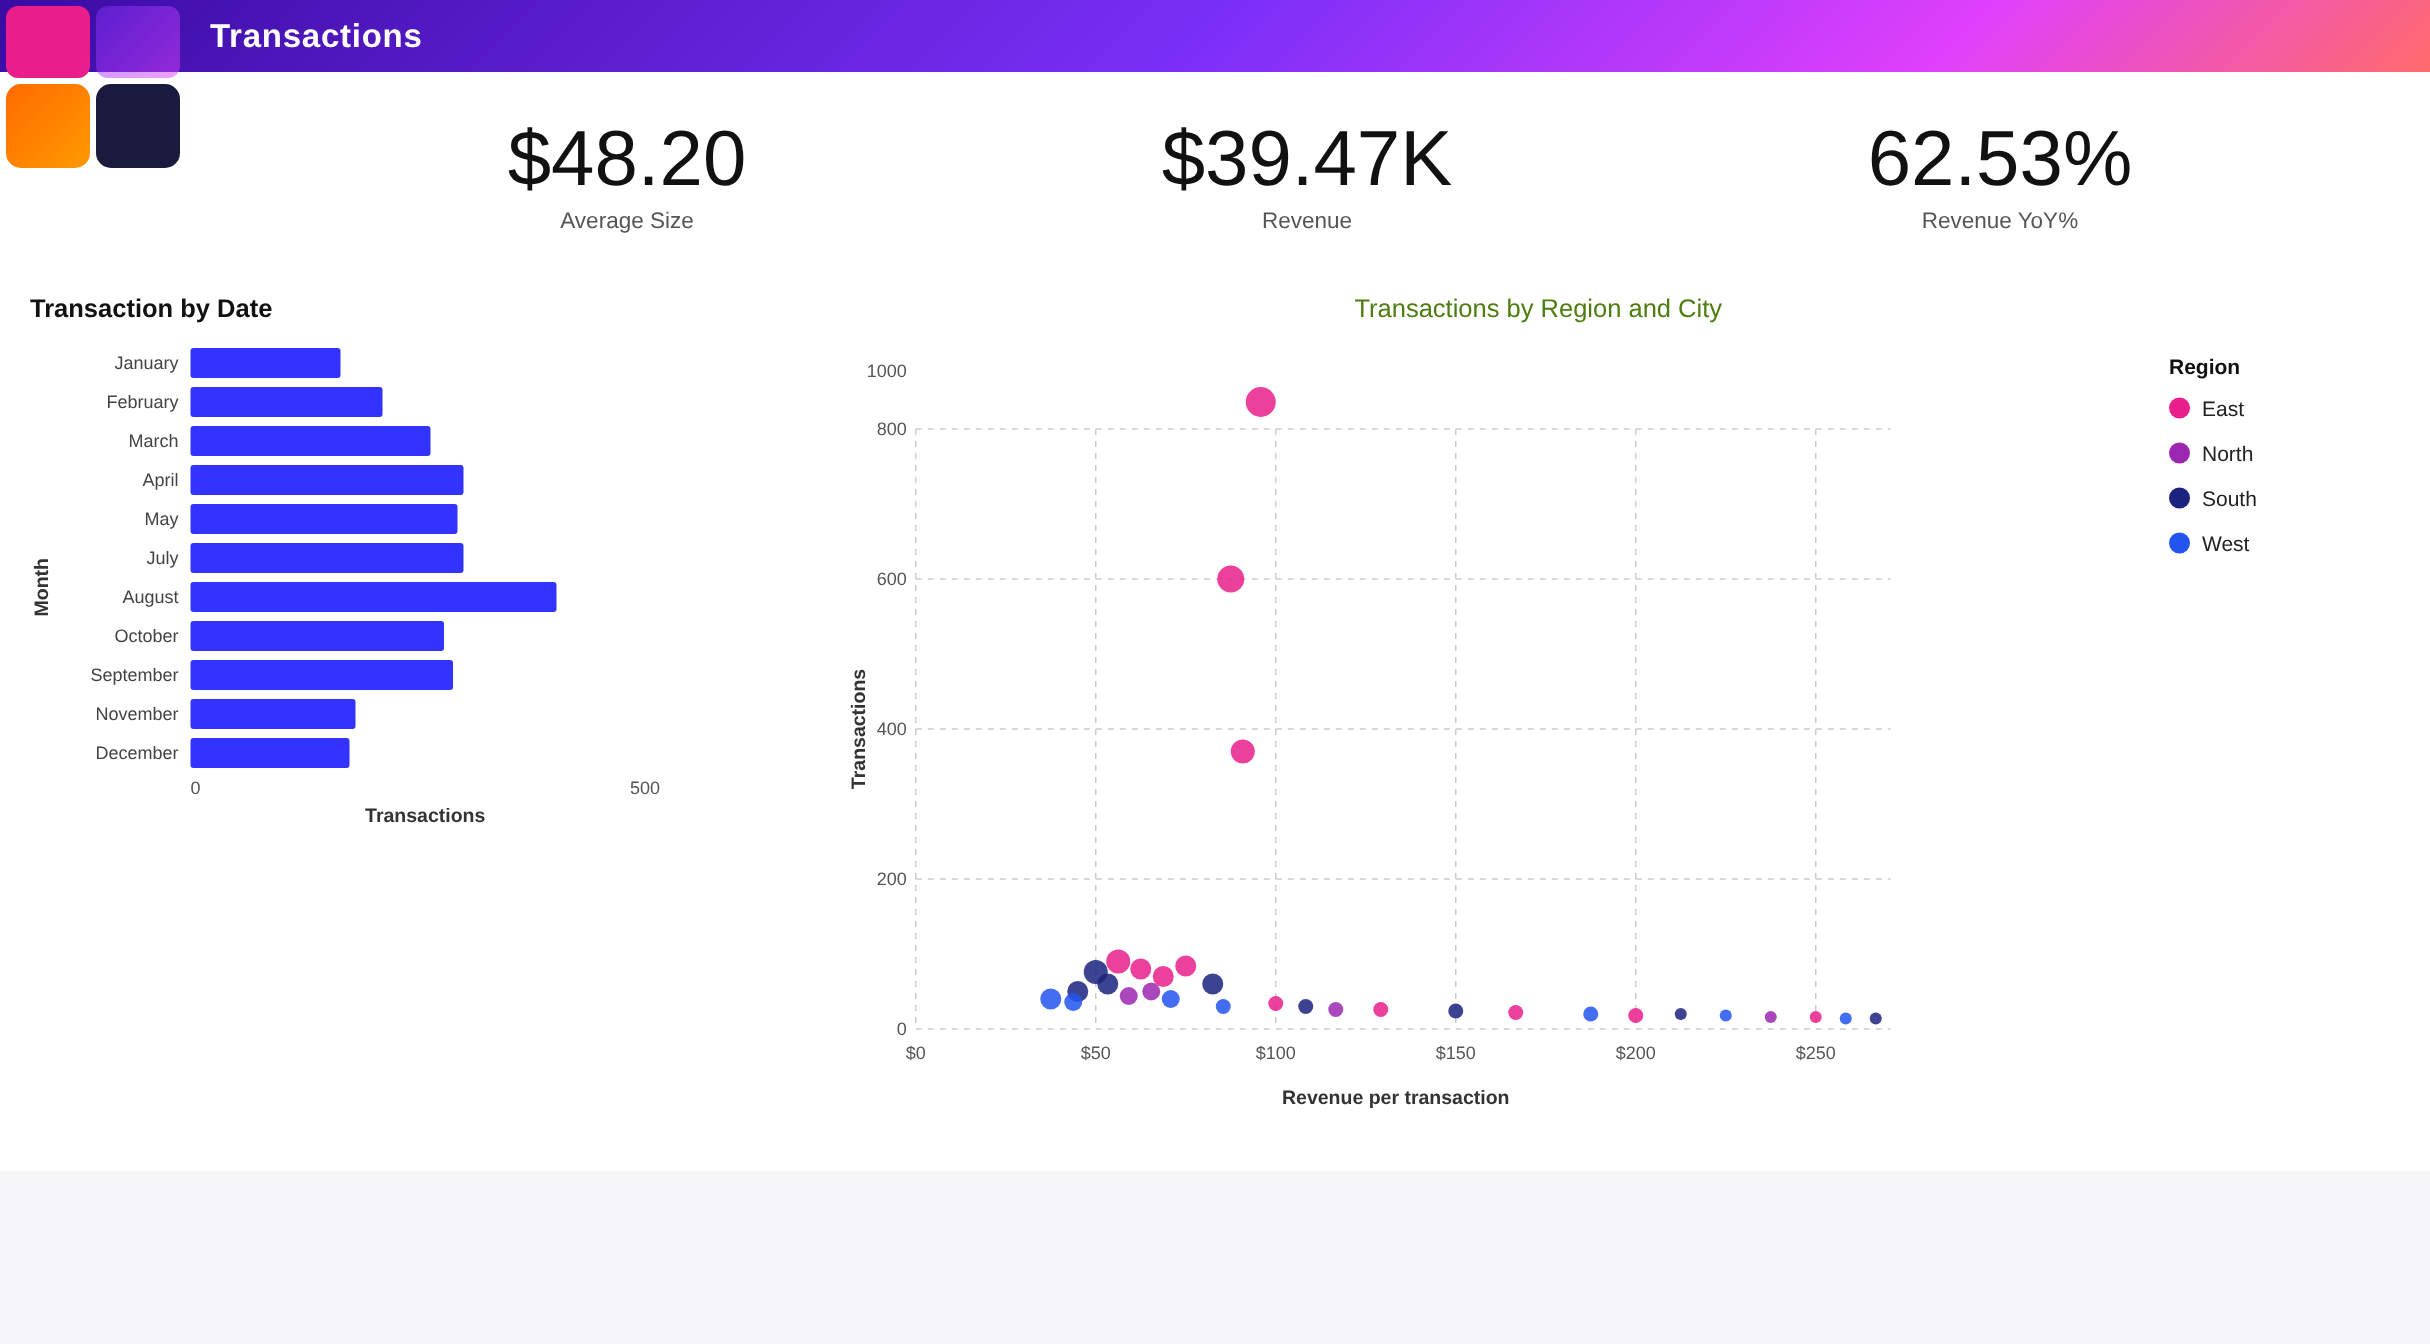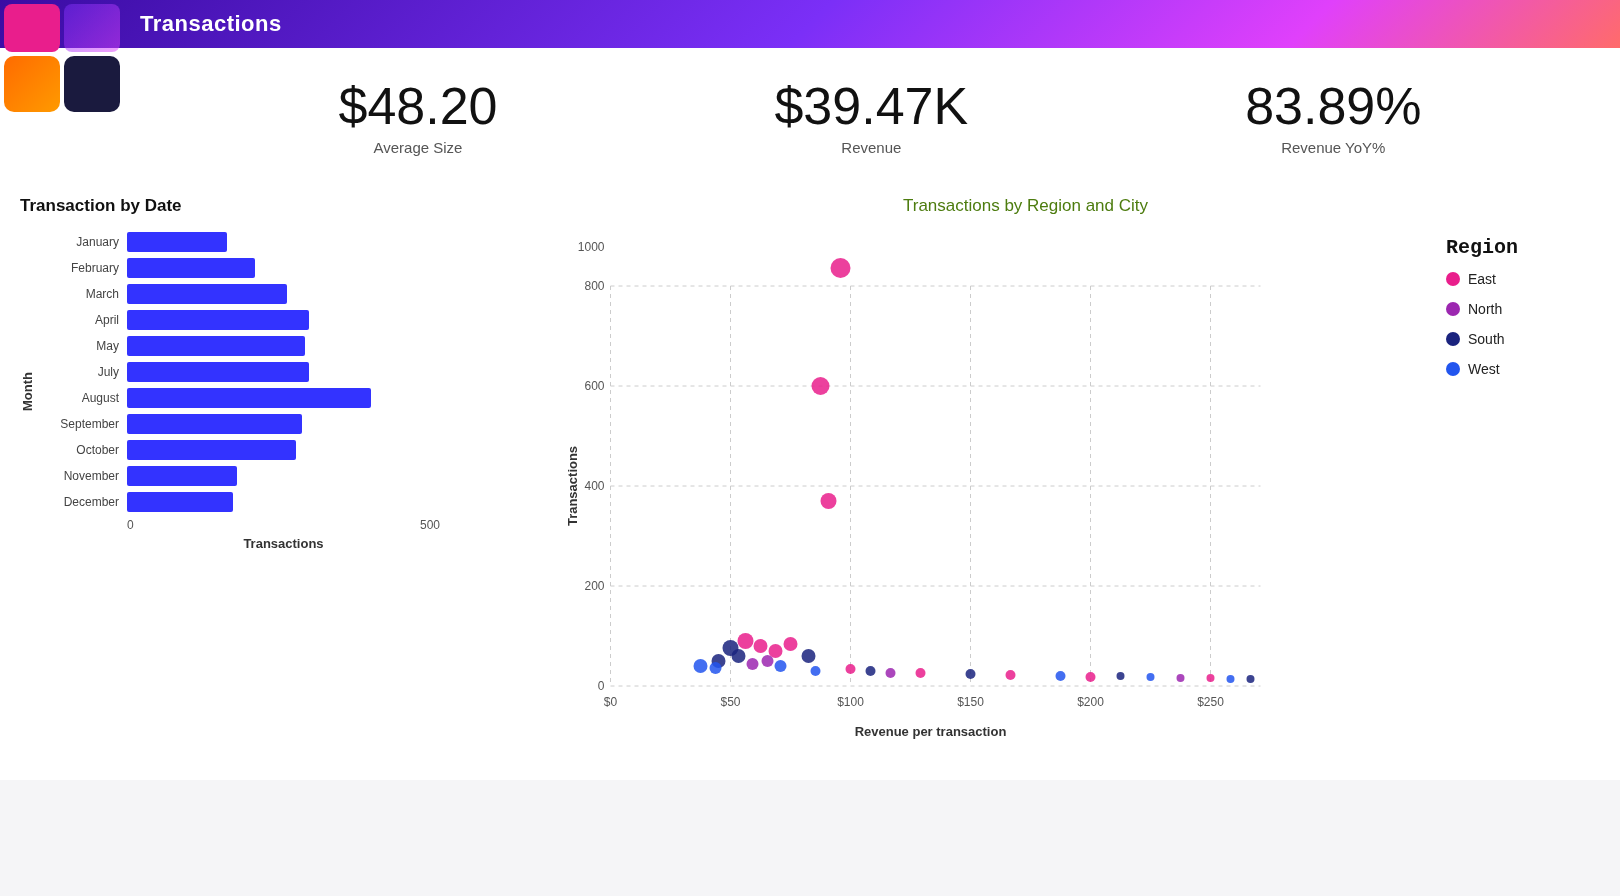--- a/index.html
+++ b/index.html
@@ -184,25 +184,24 @@
     svg.scatter {
       width: 100%;
       height: 520px;
     }
     
     .scatter-legend {
       width: 160px;
       padding: 10px 16px;
     }
     .legend-title {
-      font-size: 20px;
+      font-size: 14px;
       font-weight: 700;
       color: #111;
       margin-bottom: 12px;
-      font-family: Liberation Mono, monospace;
     }
     .legend-item {
       display: flex;
       align-items: center;
       gap: 8px;
       margin-bottom: 14px;
     }
     .legend-dot {
       width: 14px;
       height: 14px;
@@ -231,21 +230,21 @@
 <div class="kpi-row">
   <div class="kpi-item">
     <div class="kpi-value">$48.20</div>
     <div class="kpi-label">Average Size</div>
   </div>
   <div class="kpi-item">
     <div class="kpi-value">$39.47K</div>
     <div class="kpi-label">Revenue</div>
   </div>
   <div class="kpi-item">
-    <div class="kpi-value">83.89%</div>
+    <div class="kpi-value">62.53%</div>
     <div class="kpi-label">Revenue YoY%</div>
   </div>
 </div>
 
 <div class="charts-row">
 
   <div class="bar-chart-container">
     <div class="chart-title">Transaction by Date</div>
     <div class="bar-chart-inner">
       <div class="axis-title-y">Month</div>
@@ -287,29 +286,29 @@
         <div class="bar-fill" style="width:58.0%"></div>
       </div>
     </div>
             <div class="bar-row">
       <span class="bar-label">August</span>
       <div class="bar-track">
         <div class="bar-fill" style="width:78.0%"></div>
       </div>
     </div>
             <div class="bar-row">
+      <span class="bar-label">October</span>
+      <div class="bar-track">
+        <div class="bar-fill" style="width:54.0%"></div>
+      </div>
+    </div>
+            <div class="bar-row">
       <span class="bar-label">September</span>
       <div class="bar-track">
         <div class="bar-fill" style="width:56.0%"></div>
-      </div>
-    </div>
-            <div class="bar-row">
-      <span class="bar-label">October</span>
-      <div class="bar-track">
-        <div class="bar-fill" style="width:54.0%"></div>
       </div>
     </div>
             <div class="bar-row">
       <span class="bar-label">November</span>
       <div class="bar-track">
         <div class="bar-fill" style="width:35.0%"></div>
       </div>
     </div>
             <div class="bar-row">
       <span class="bar-label">December</span>

